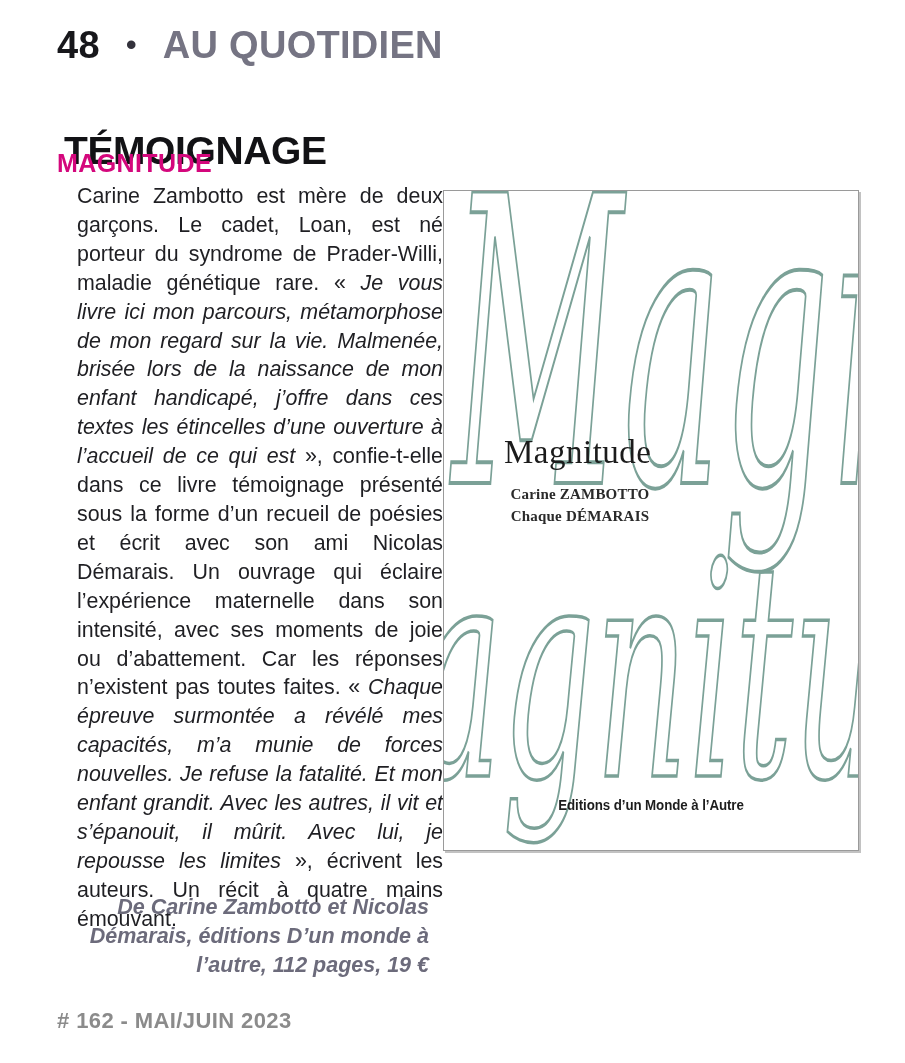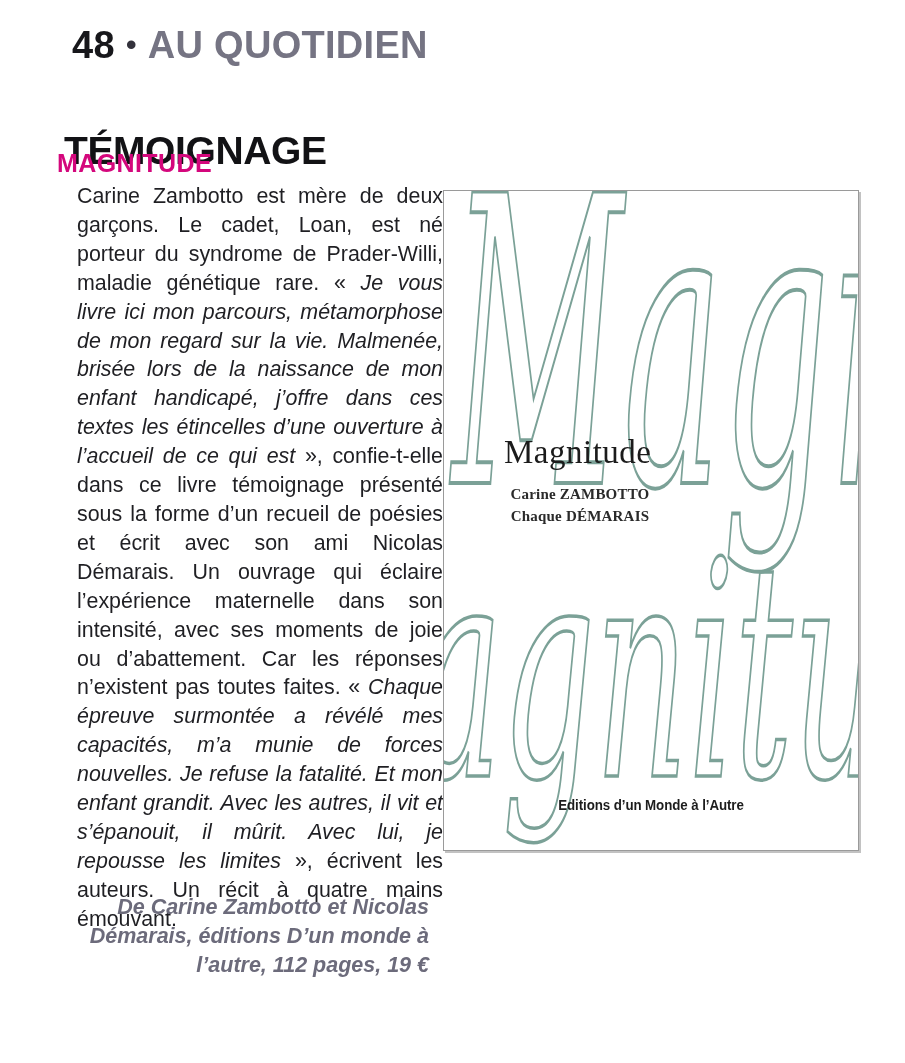--- a/index.html
+++ b/index.html
@@ -5,22 +5,22 @@
   html,body{margin:0;padding:0;background:#ffffff;}
   .page{
     position:relative;
     width:905px;height:1063px;
     background:#ffffff;
     font-family:"Liberation Sans",sans-serif;
     overflow:hidden;
   }
   
   .hdr{
-    position:absolute;left:72px;top:26px;
-    display:flex;align-items:baseline;gap:11px;
+    position:absolute;left:57px;top:26px;
+    display:flex;align-items:baseline;gap:26px;
     font-weight:800;font-size:38px;letter-spacing:.3px;
     line-height:1;
   }
   .hdr .num{color:#17171b;}
   .hdr .dot{color:#33323c;font-size:30px;transform:translateY(-3px);}
   .hdr .sect{color:#757483;}
   
   .kicker{
     position:absolute;left:64px;top:113px;
     font-size:39px;font-weight:900;color:#121215;
@@ -92,20 +92,21 @@
     <span class="sect">AU QUOTIDIEN</span>
   </div>
 
   <div class="kicker">TÉMOIGNAGE</div>
   <div class="mag-title">MAGNITUDE</div>
 
   <div class="body-col" lang="fr"><span>Carine Zambotto est mère de deux garçons. Le cadet, Loan, est né porteur du syndrome de Prader-Willi, maladie génétique rare. « </span><span class="it">Je vous livre ici mon parcours, métamorphose de mon regard sur la vie. Malmenée, brisée lors de la naissance de mon enfant handicapé, j’offre dans ces textes les étincelles d’une ouverture à l’accueil de ce qui est</span><span> », confie-t-elle dans ce livre témoignage présenté sous la forme d’un recueil de poésies et écrit avec son ami Nicolas Démarais. Un ouvrage qui éclaire l’expérience maternelle dans son intensité, avec ses moments de joie ou d’abattement. Car les réponses n’existent pas toutes faites. « </span><span class="it">Chaque épreuve surmontée a révélé mes capacités, m’a munie de forces nouvelles. Je refuse la fatalité. Et mon enfant grandit. Avec les autres, il vit et s’épanouit, il mûrit. Avec lui, je repousse les limites</span><span> », écrivent les auteurs. Un récit à quatre mains émouvant.</span></div>
 
   <div class="credit">De Carine Zambotto et Nicolas Démarais, éditions D’un monde à l’autre, 112 pages, 19 €</div>
 
+  <div class="footer"># 162 - MAI/JUIN 2023</div>
 
   <div class="cover">
     <svg width="414" height="659" viewBox="0 0 414 659">
       <text x="8" y="292" font-family="DejaVu Serif, serif" font-style="italic" font-size="400" textLength="485" lengthAdjust="spacingAndGlyphs" fill="none" stroke="#7ba197" stroke-width="4">Magn</text>
       <text x="-28" y="585" font-family="DejaVu Serif, serif" font-style="italic" font-size="300" textLength="470" lengthAdjust="spacingAndGlyphs" fill="none" stroke="#7ba197" stroke-width="3.5">agnitu</text>
     </svg>
     <div class="c-title">Magnitude</div>
     <div class="c-authors">
       <div>Carine ZAMBOTTO</div>
       <div>Chaque DÉMARAIS</div>

